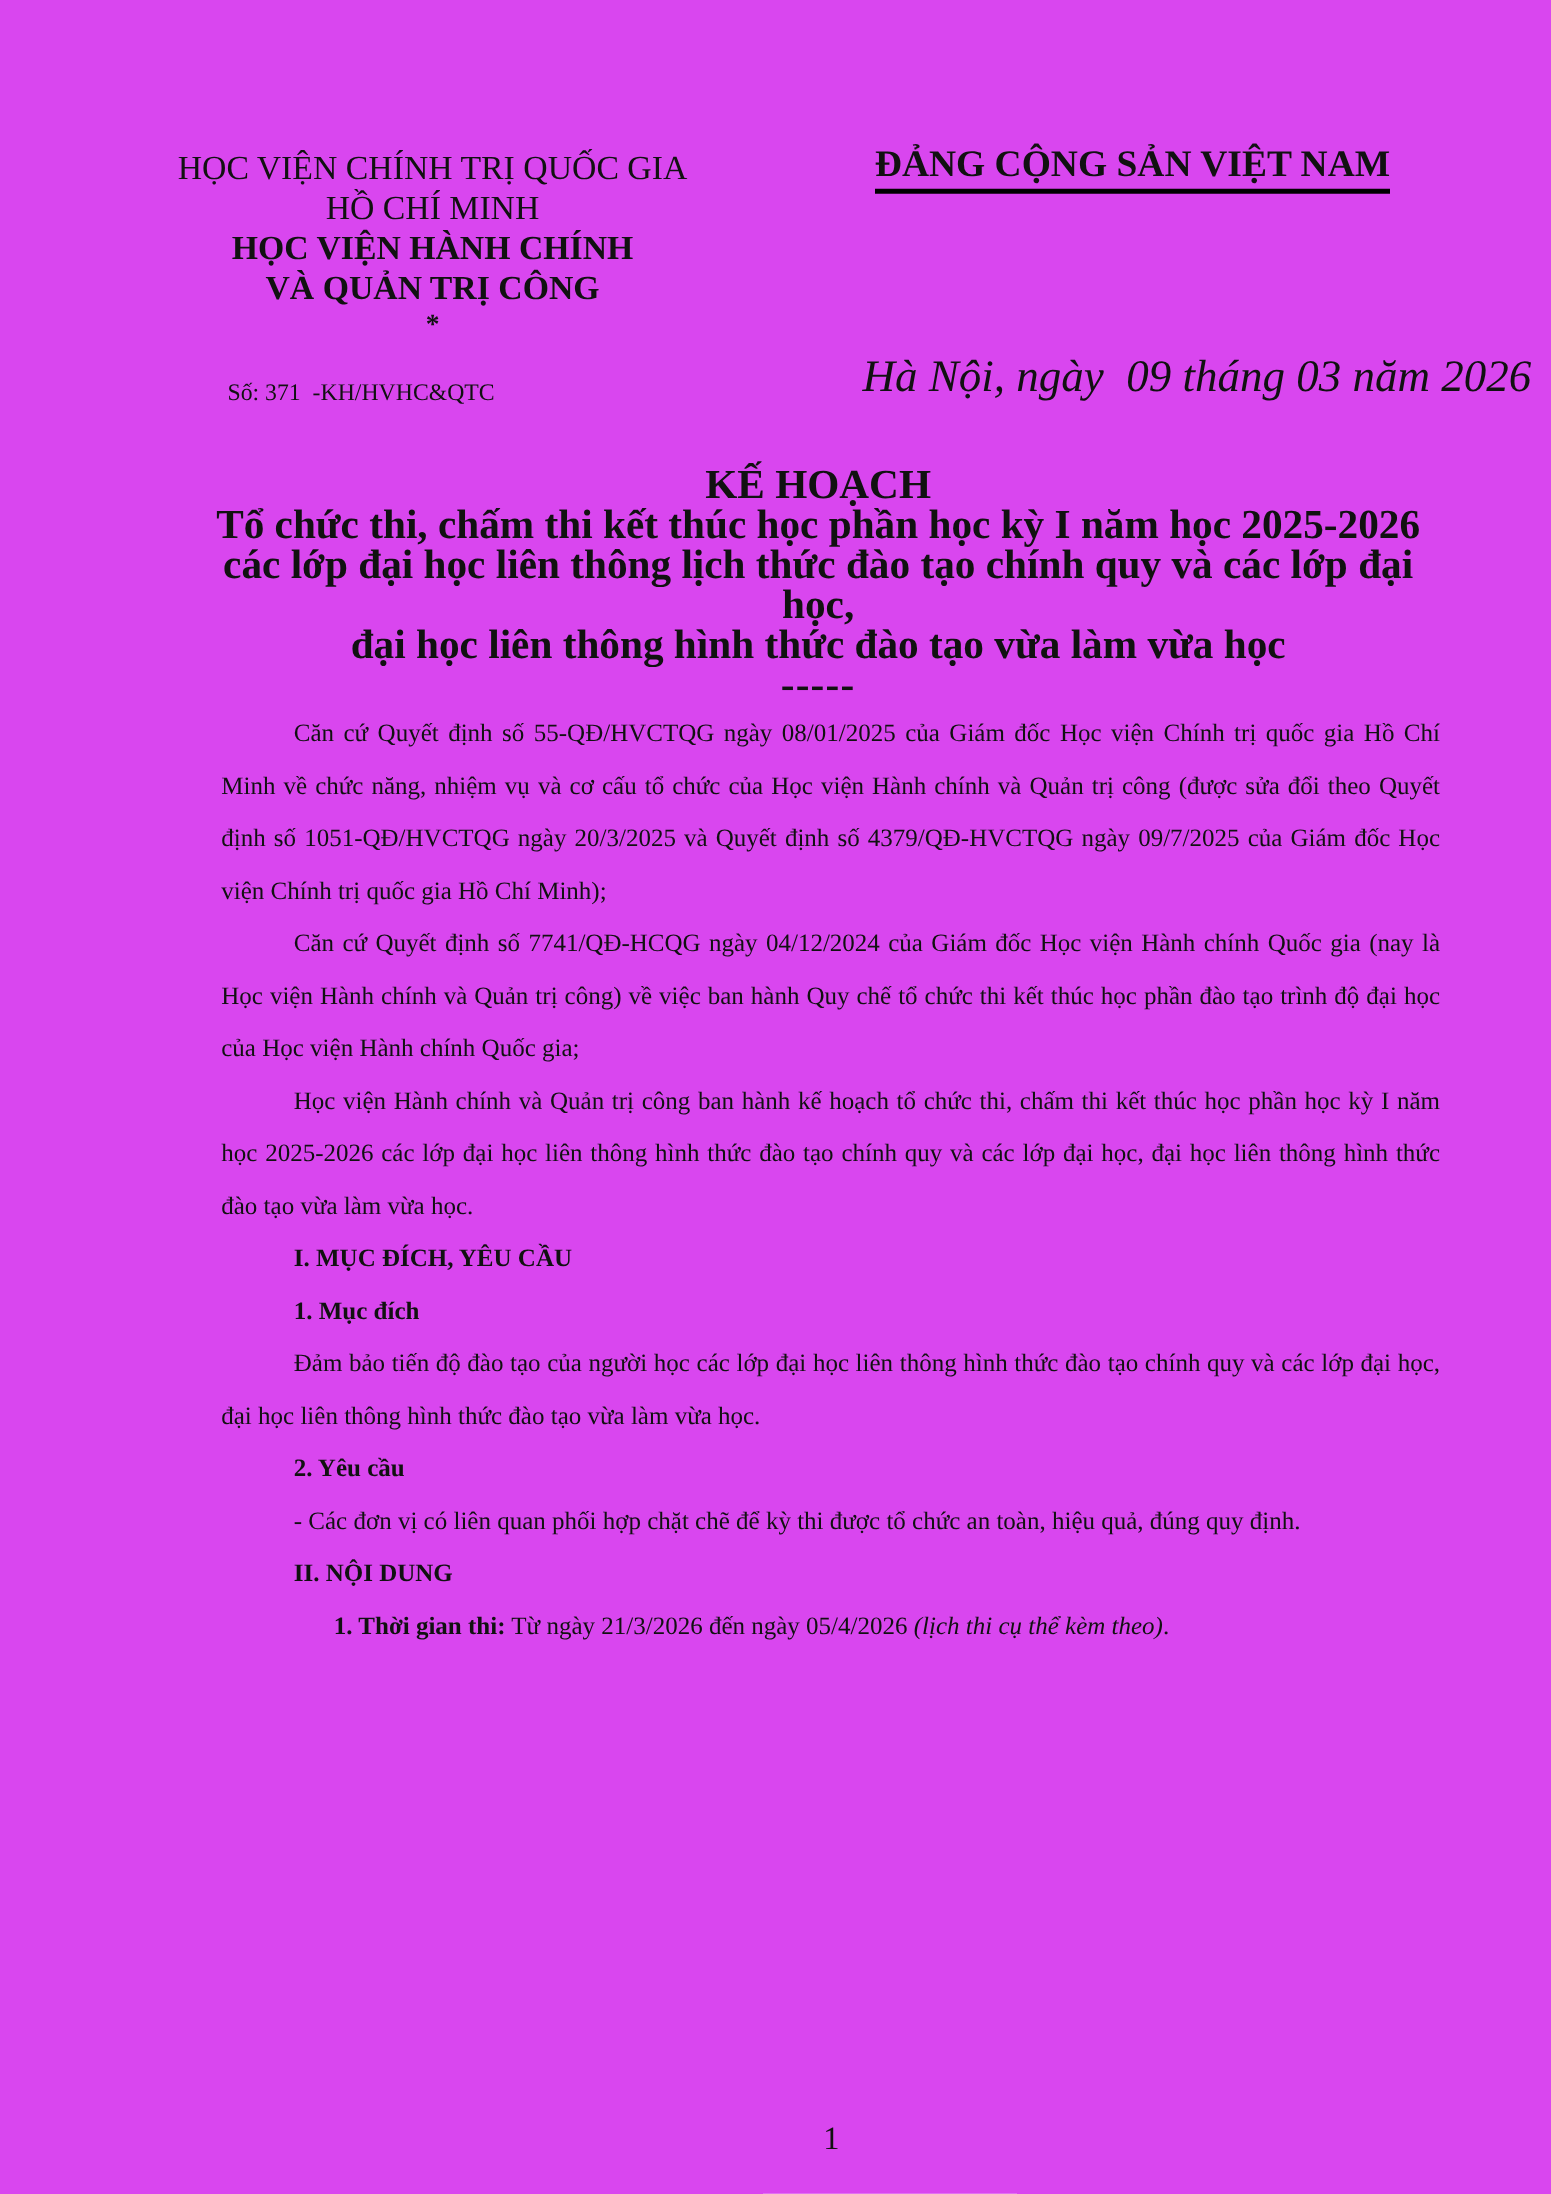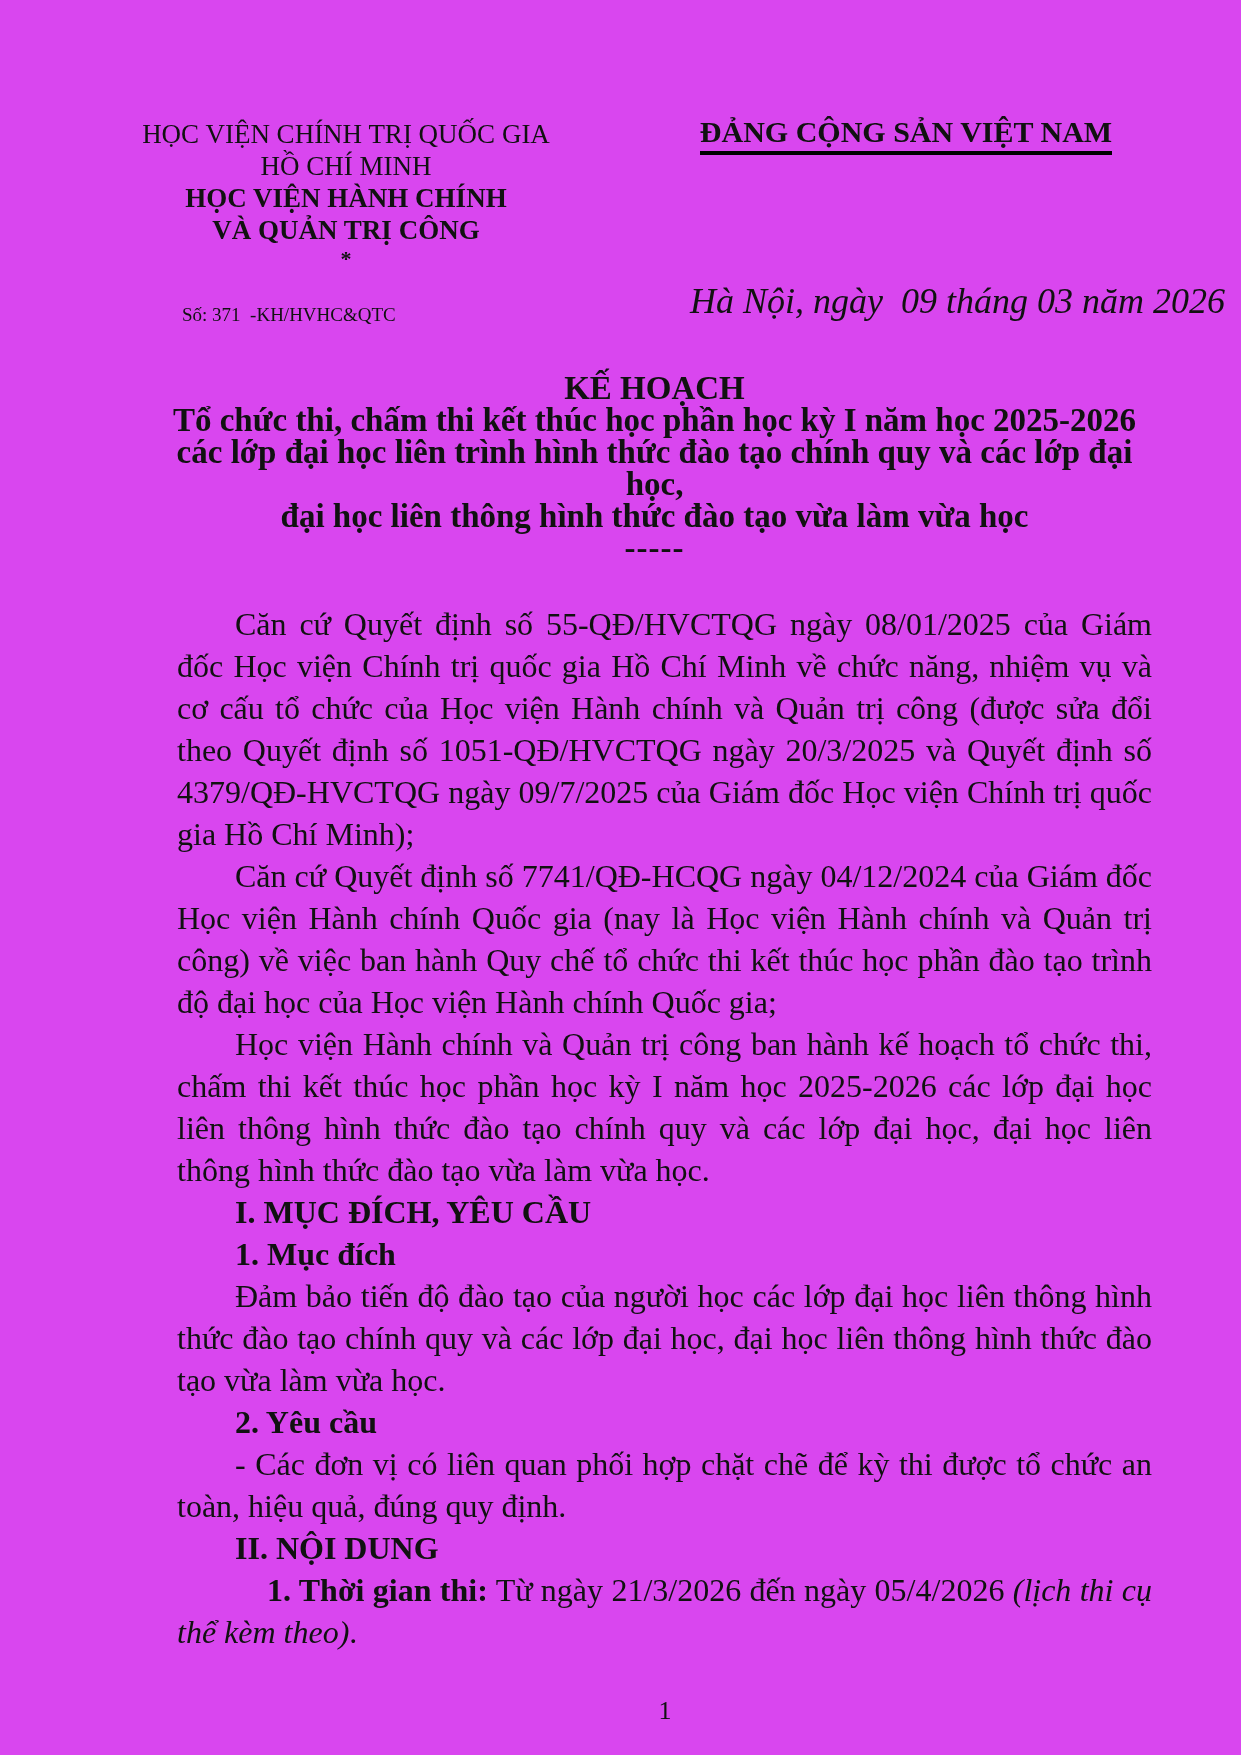--- a/index.html
+++ b/index.html
@@ -88,23 +88,23 @@
       font-size: 33px;
       line-height: 32px;
     }
     .title-block .line { display: block; }
     .title-block .sep { letter-spacing: 1px; }
 
     
     .body {
       position: absolute;
       left: 177px;
-      top: 603px;
+      top: 566px;
       width: 975px;
-      font-size: 32px;
+      font-size: 20px;
       line-height: 42px;
     }
     .para {
       margin: 0;
       text-indent: 58px;
       text-align: justify;
     }
     .heading {
       margin: 0;
       padding-left: 58px;
@@ -138,21 +138,21 @@
   <div class="doc-number">Số: 371  -KH/HVHC&amp;QTC</div>
 
   <div class="hdr-right">
     <span class="party-name">ĐẢNG CỘNG SẢN VIỆT NAM</span>
   </div>
   <div class="place-date">Hà Nội, ngày  09 tháng 03 năm 2026</div>
 
   <div class="title-block">
     <span class="line">KẾ HOẠCH</span>
     <span class="line">Tổ chức thi, chấm thi kết thúc học phần học kỳ I năm học 2025-2026</span>
-    <span class="line">các lớp đại học liên trình hình thức đào tạo chính quy và các lớp đại học,</span>
+    <span class="line">các lớp đại học liên thông lịch thức đào tạo chính quy và các lớp đại học,</span>
     <span class="line">đại học liên thông hình thức đào tạo vừa làm vừa học</span>
     <span class="line sep">-----</span>
   </div>
 
   <div class="body">
     <p class="para">Căn cứ Quyết định số 55-QĐ/HVCTQG ngày 08/01/2025 của Giám đốc Học viện Chính trị quốc gia Hồ Chí Minh về chức năng, nhiệm vụ và cơ cấu tổ chức của Học viện Hành chính và Quản trị công (được sửa đổi theo Quyết định số 1051-QĐ/HVCTQG ngày 20/3/2025 và Quyết định số 4379/QĐ-HVCTQG ngày 09/7/2025 của Giám đốc Học viện Chính trị quốc gia Hồ Chí Minh);</p>
     <p class="para">Căn cứ Quyết định số 7741/QĐ-HCQG ngày 04/12/2024 của Giám đốc Học viện Hành chính Quốc gia (nay là Học viện Hành chính và Quản trị công) về việc ban hành Quy chế tổ chức thi kết thúc học phần đào tạo trình độ đại học của Học viện Hành chính Quốc gia;</p>
     <p class="para">Học viện Hành chính và Quản trị công ban hành kế hoạch tổ chức thi, chấm thi kết thúc học phần học kỳ I năm học 2025-2026 các lớp đại học liên thông hình thức đào tạo chính quy và các lớp đại học, đại học liên thông hình thức đào tạo vừa làm vừa học.</p>
 
     <p class="heading">I. MỤC ĐÍCH, YÊU CẦU</p>

